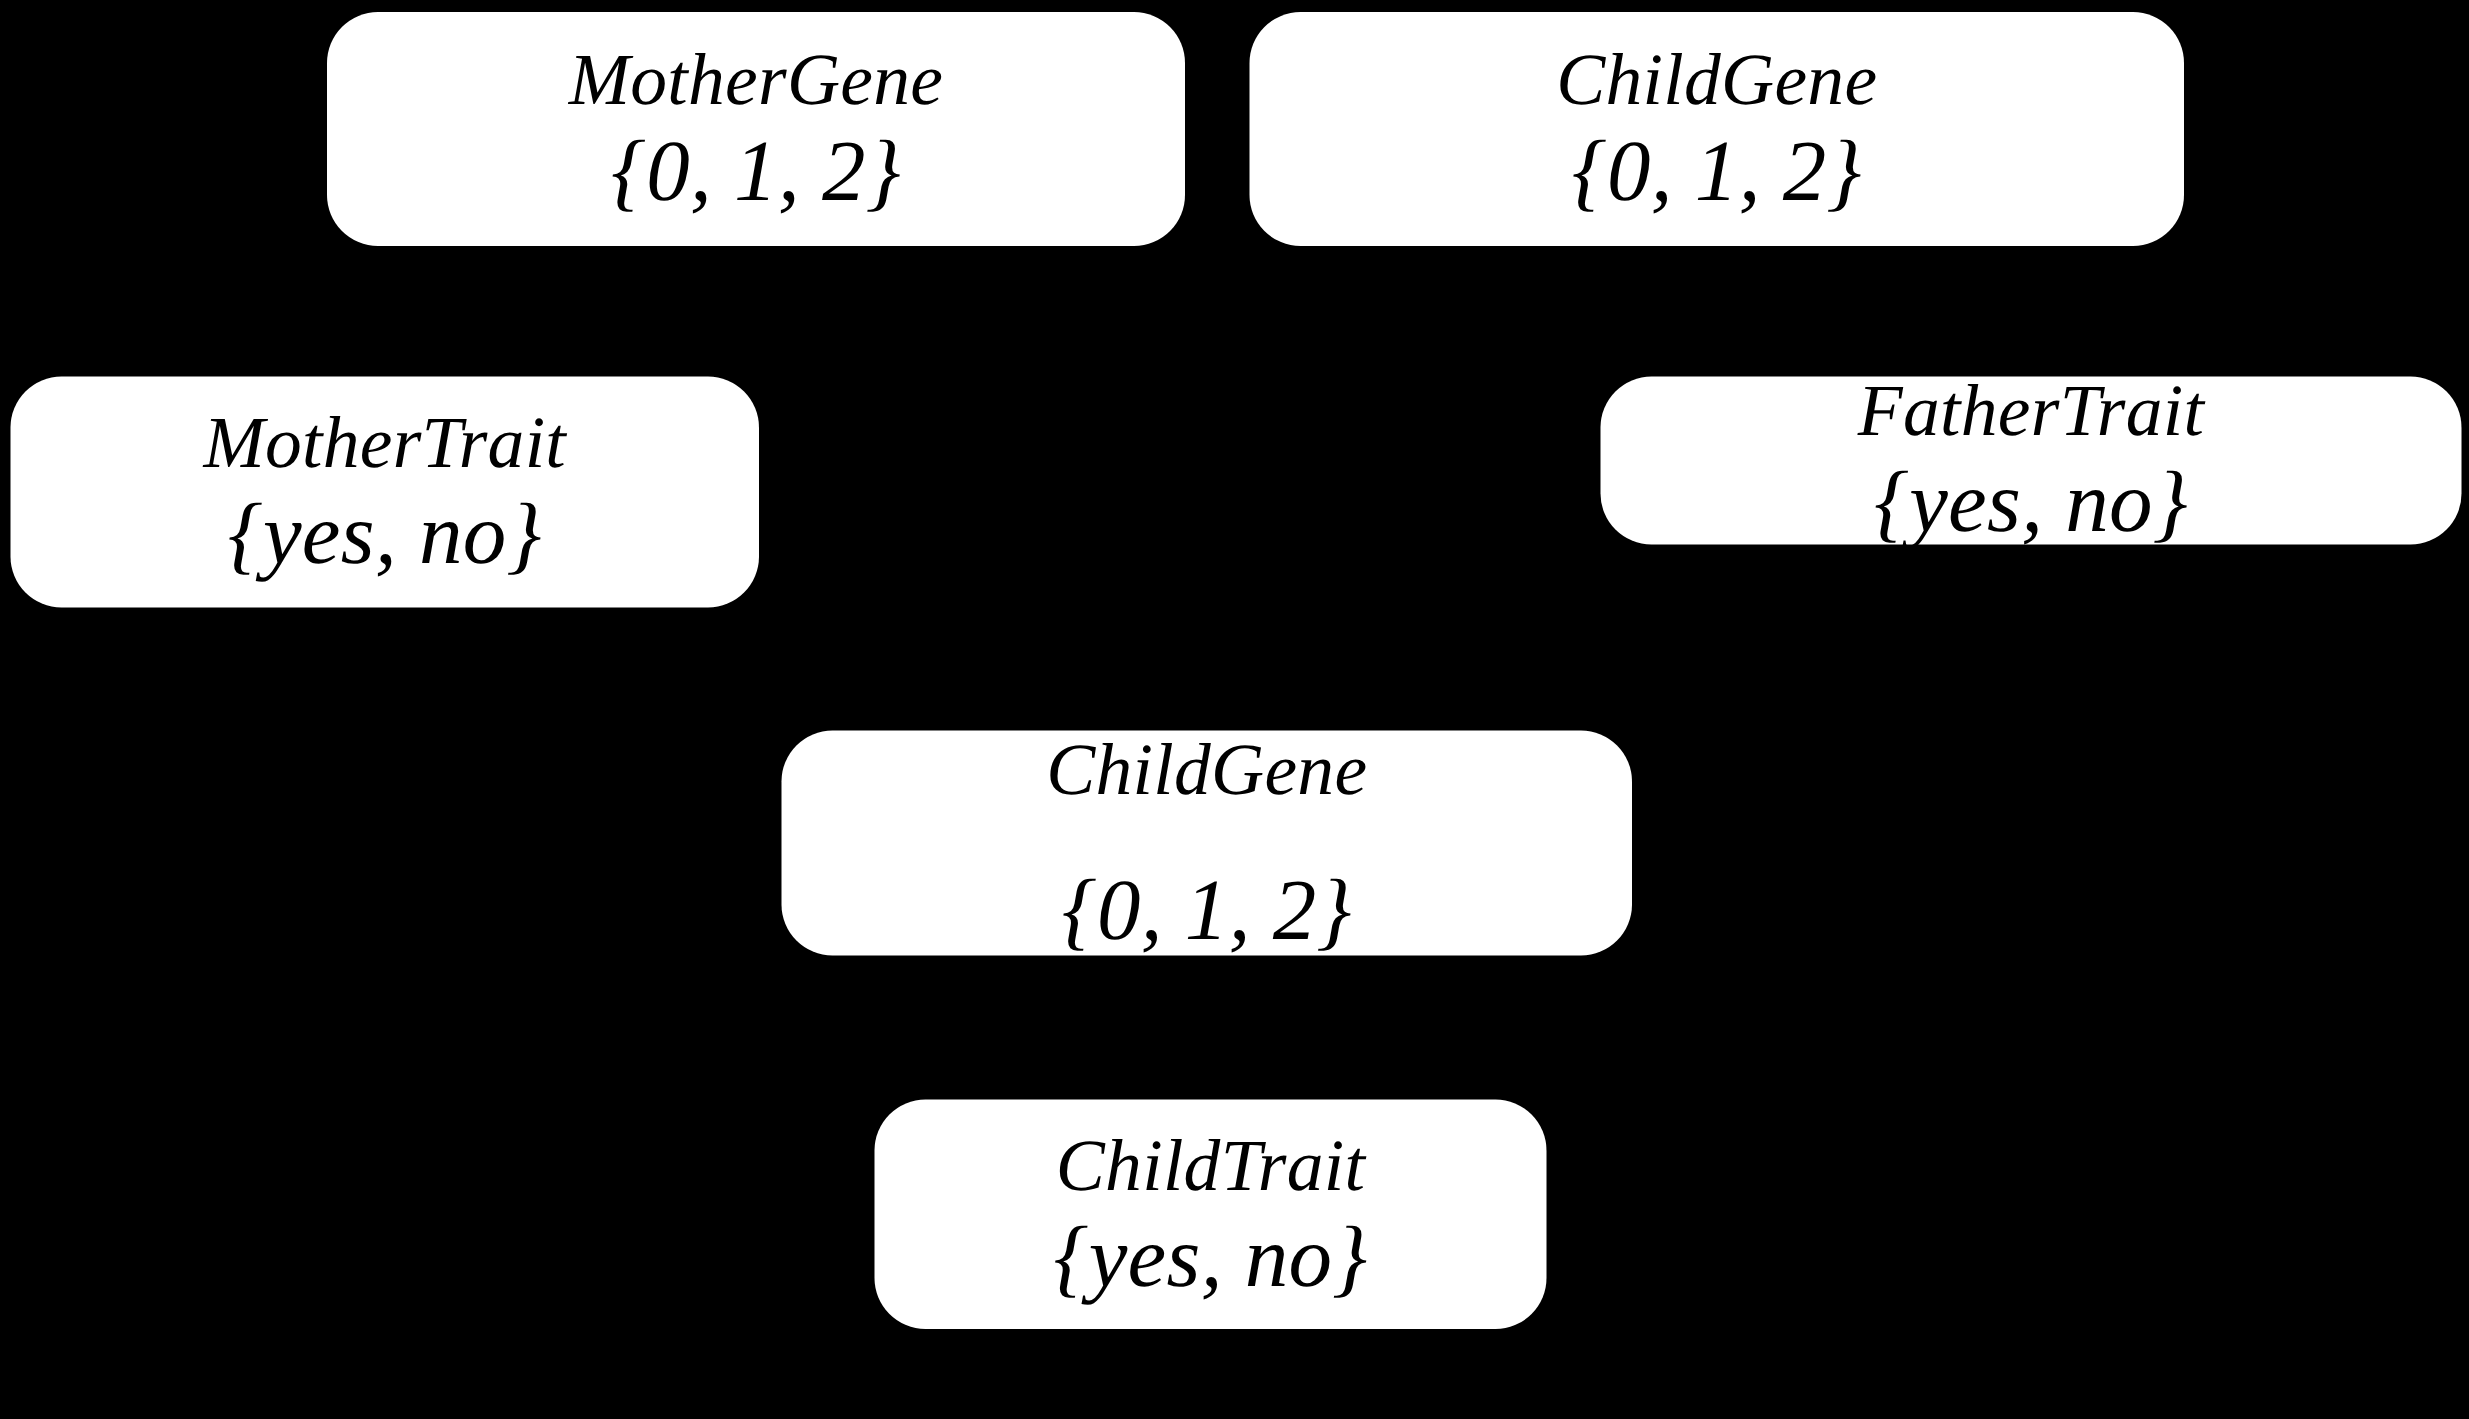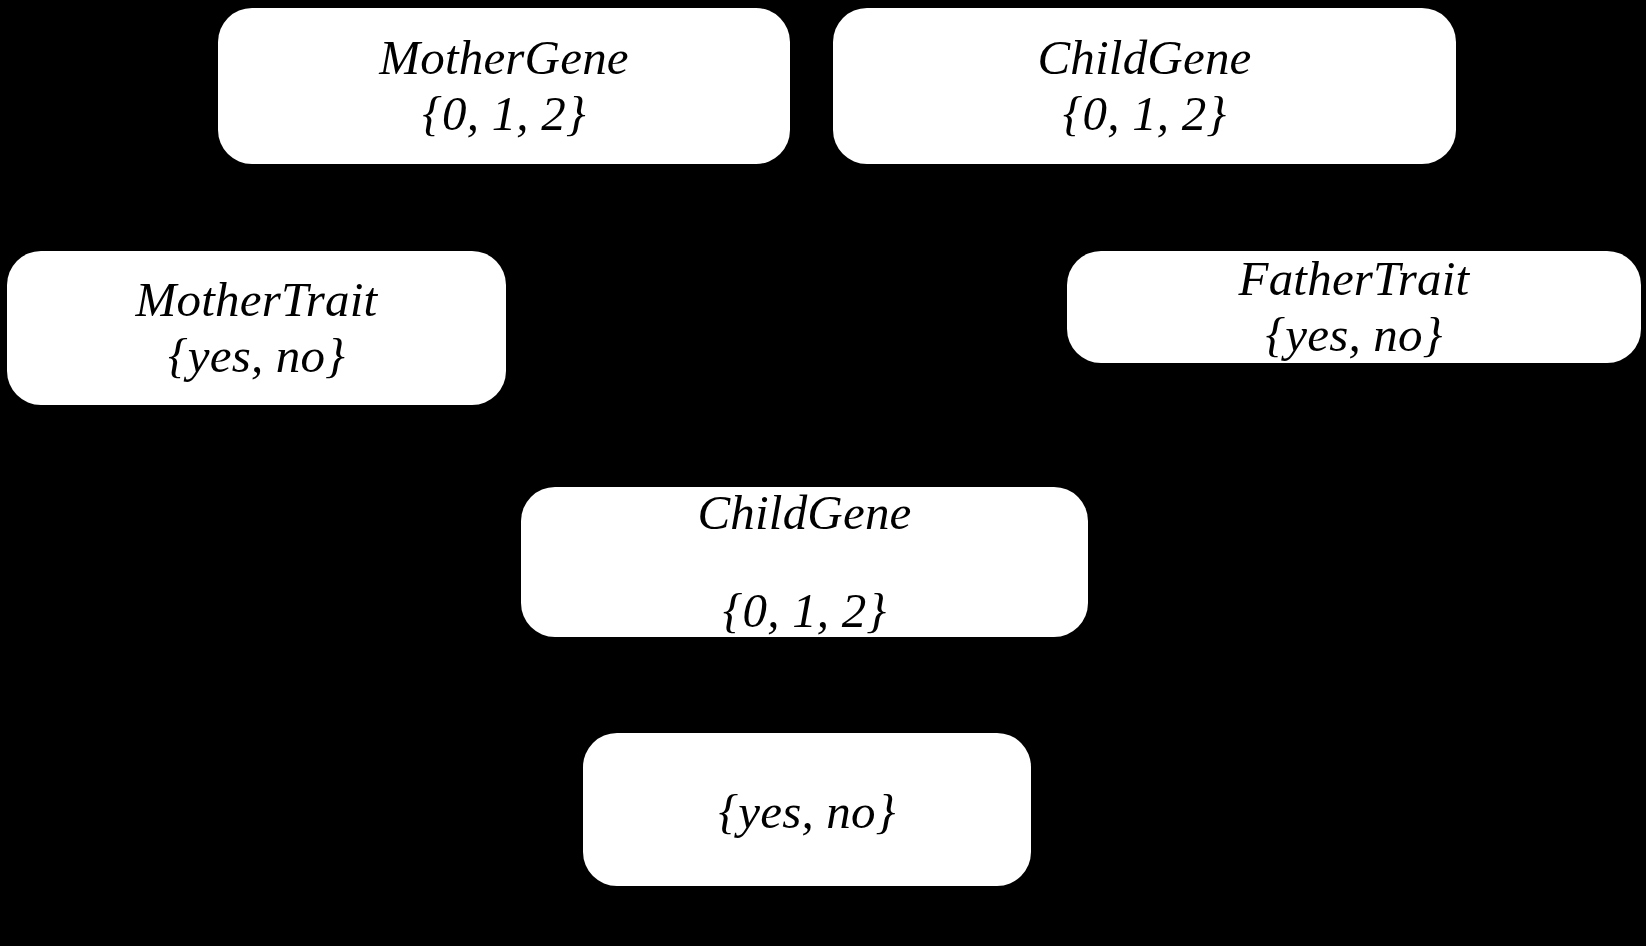--- a/index.html
+++ b/index.html
@@ -30,21 +30,21 @@
     line-height: 1.06;
     text-align: center;
     -webkit-font-smoothing: antialiased;
   }
   .node-name {
     font-size: 49px;
     letter-spacing: 0.2px;
     white-space: nowrap;
   }
   .node-domain {
-    font-size: 49px;
+    font-size: 58px;
     letter-spacing: 0.2px;
     white-space: nowrap;
     margin-top: 4px;
   }
   
   .n-mother-gene  { left: 218px;  top: 8px;   width: 572px; height: 156px; }
   .n-father-gene  { left: 833px;  top: 8px;   width: 623px; height: 156px; }
   .n-mother-trait { left: 7px;    top: 251px; width: 499px; height: 154px; }
   .n-father-trait { left: 1067px; top: 251px; width: 574px; height: 112px; }
   .n-child-gene   { left: 521px;  top: 487px; width: 567px; height: 150px; justify-content: space-between; }
@@ -74,16 +74,17 @@
     <div class="node-name">FatherTrait</div>
     <div class="node-domain">{yes, no}</div>
   </div>
 
   <div class="node n-child-gene">
     <div class="node-name">ChildGene</div>
     <div class="node-domain">{0, 1, 2}</div>
   </div>
 
   <div class="node n-child-trait">
+    <div class="node-name">ChildTrait</div>
     <div class="node-domain">{yes, no}</div>
   </div>
 
 </div>
 
 </body></html>

